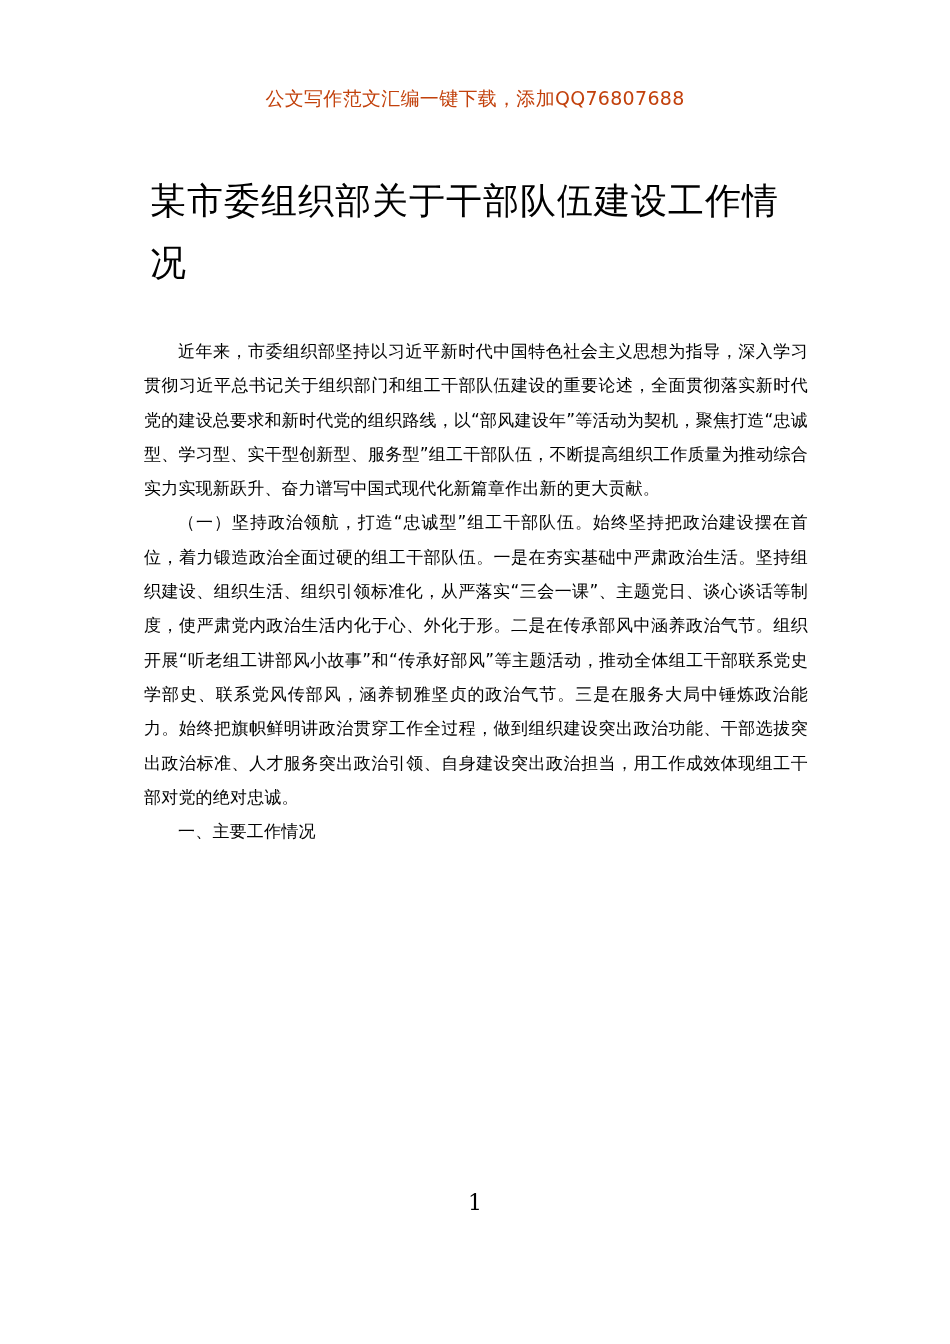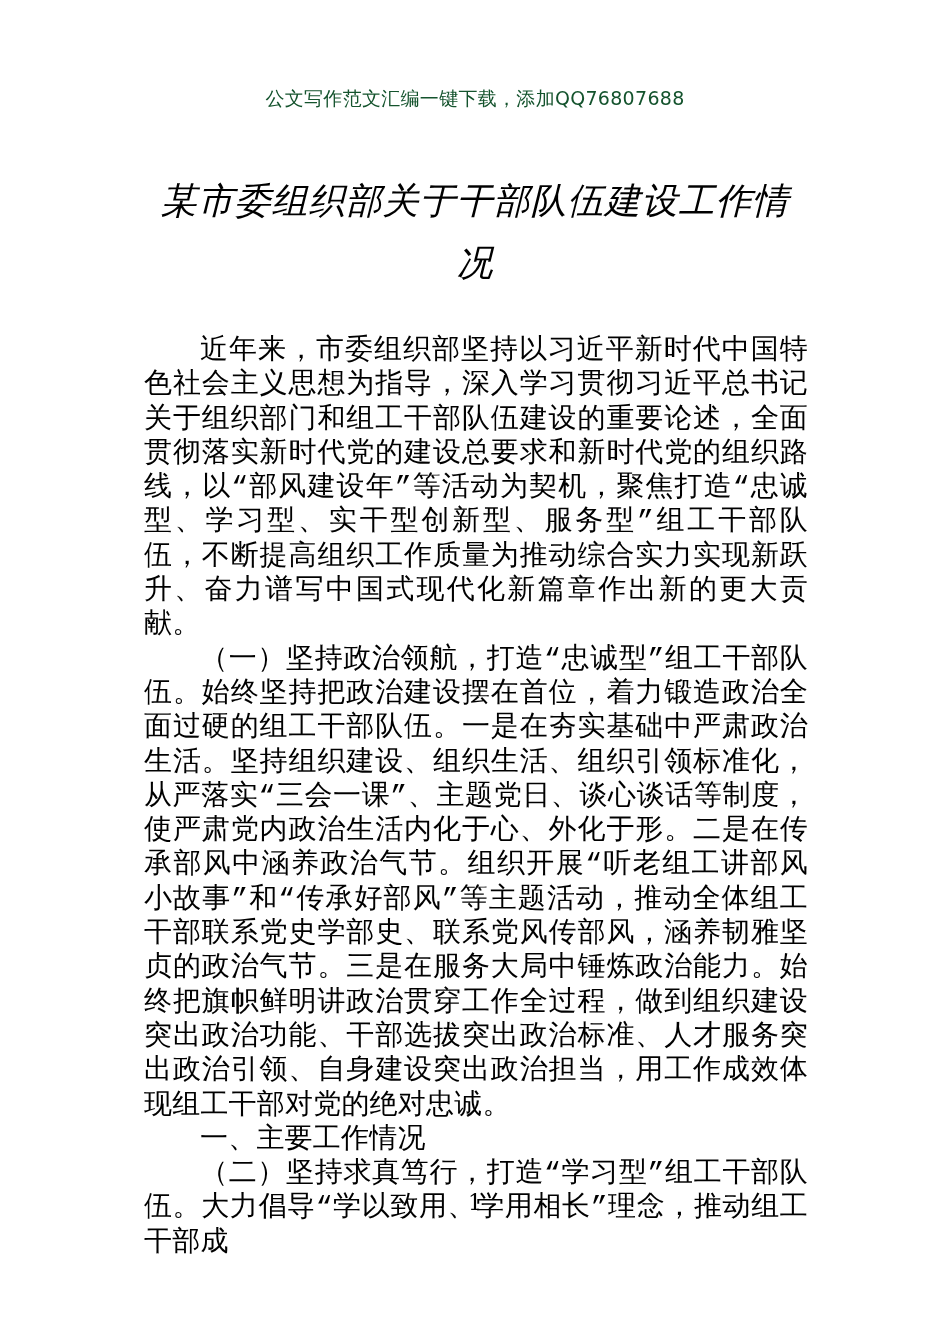--- a/index.html
+++ b/index.html
@@ -1,37 +1,36 @@
 <!DOCTYPE html>
 <html><head>
 <meta charset="utf-8">
 <style>
   html, body { margin: 0; padding: 0; background: #ffffff; }
   body { width: 950px; height: 1344px; position: relative; overflow: hidden;
          font-family: "DejaVu Sans", "Liberation Sans", sans-serif; color: #000; }
   .banner { position: absolute; top: 86px; left: 0; width: 950px; text-align: center;
-            color: #14532d; font-size: 19px; letter-spacing: 0.3px; }
-  .title { position: absolute; top: 170px; left: 150px; width: 650px; text-align: center;
-           font-size: 36px; line-height: 62px; letter-spacing: 1px; font-style: italic; }
+            color: #c2410c; font-size: 19px; letter-spacing: 0.3px; }
+  .title { position: absolute; top: 170px; left: 150px; width: 650px; text-align: left;
+           font-size: 36px; line-height: 62px; letter-spacing: 1px; }
   .body { position: absolute; top: 334px; left: 144px; width: 664px;
-          font-size: 28px; line-height: 34.3px; letter-spacing: 0.2px; font-family: Liberation Mono, monospace; }
+          font-size: 17px; line-height: 34.3px; letter-spacing: 0.2px; }
   .body p { margin: 0; text-align: justify; text-align-last: left; }
   .indent { text-indent: 2em; }
   .page-num { position: absolute; top: 1190px; left: 0; width: 950px; text-align: center;
               font-family: "DejaVu Serif", "Liberation Serif", serif; font-size: 22px; }
 </style>
 </head>
 <body>
 
 <div class="banner">公文写作范文汇编一键下载，添加QQ76807688</div>
 
 <div class="title">
   <div>某市委组织部关于干部队伍建设工作情况</div>
 </div>
 
 <div class="body">
   <p class="indent">近年来，市委组织部坚持以习近平新时代中国特色社会主义思想为指导，深入学习贯彻习近平总书记关于组织部门和组工干部队伍建设的重要论述，全面贯彻落实新时代党的建设总要求和新时代党的组织路线，以“部风建设年”等活动为契机，聚焦打造“忠诚型、学习型、实干型创新型、服务型”组工干部队伍，不断提高组织工作质量为推动综合实力实现新跃升、奋力谱写中国式现代化新篇章作出新的更大贡献。</p>
   <p class="indent">（一）坚持政治领航，打造“忠诚型”组工干部队伍。始终坚持把政治建设摆在首位，着力锻造政治全面过硬的组工干部队伍。一是在夯实基础中严肃政治生活。坚持组织建设、组织生活、组织引领标准化，从严落实“三会一课”、主题党日、谈心谈话等制度，使严肃党内政治生活内化于心、外化于形。二是在传承部风中涵养政治气节。组织开展“听老组工讲部风小故事”和“传承好部风”等主题活动，推动全体组工干部联系党史学部史、联系党风传部风，涵养韧雅坚贞的政治气节。三是在服务大局中锤炼政治能力。始终把旗帜鲜明讲政治贯穿工作全过程，做到组织建设突出政治功能、干部选拔突出政治标准、人才服务突出政治引领、自身建设突出政治担当，用工作成效体现组工干部对党的绝对忠诚。</p>
   <p class="indent">一、主要工作情况</p>
-  <p class="indent">（二）坚持求真笃行，打造“学习型”组工干部队伍。大力倡导“学以致用、学用相长”理念，推动组工干部成</p>
 </div>
 
 <div class="page-num">1</div>
 
 </body></html>

